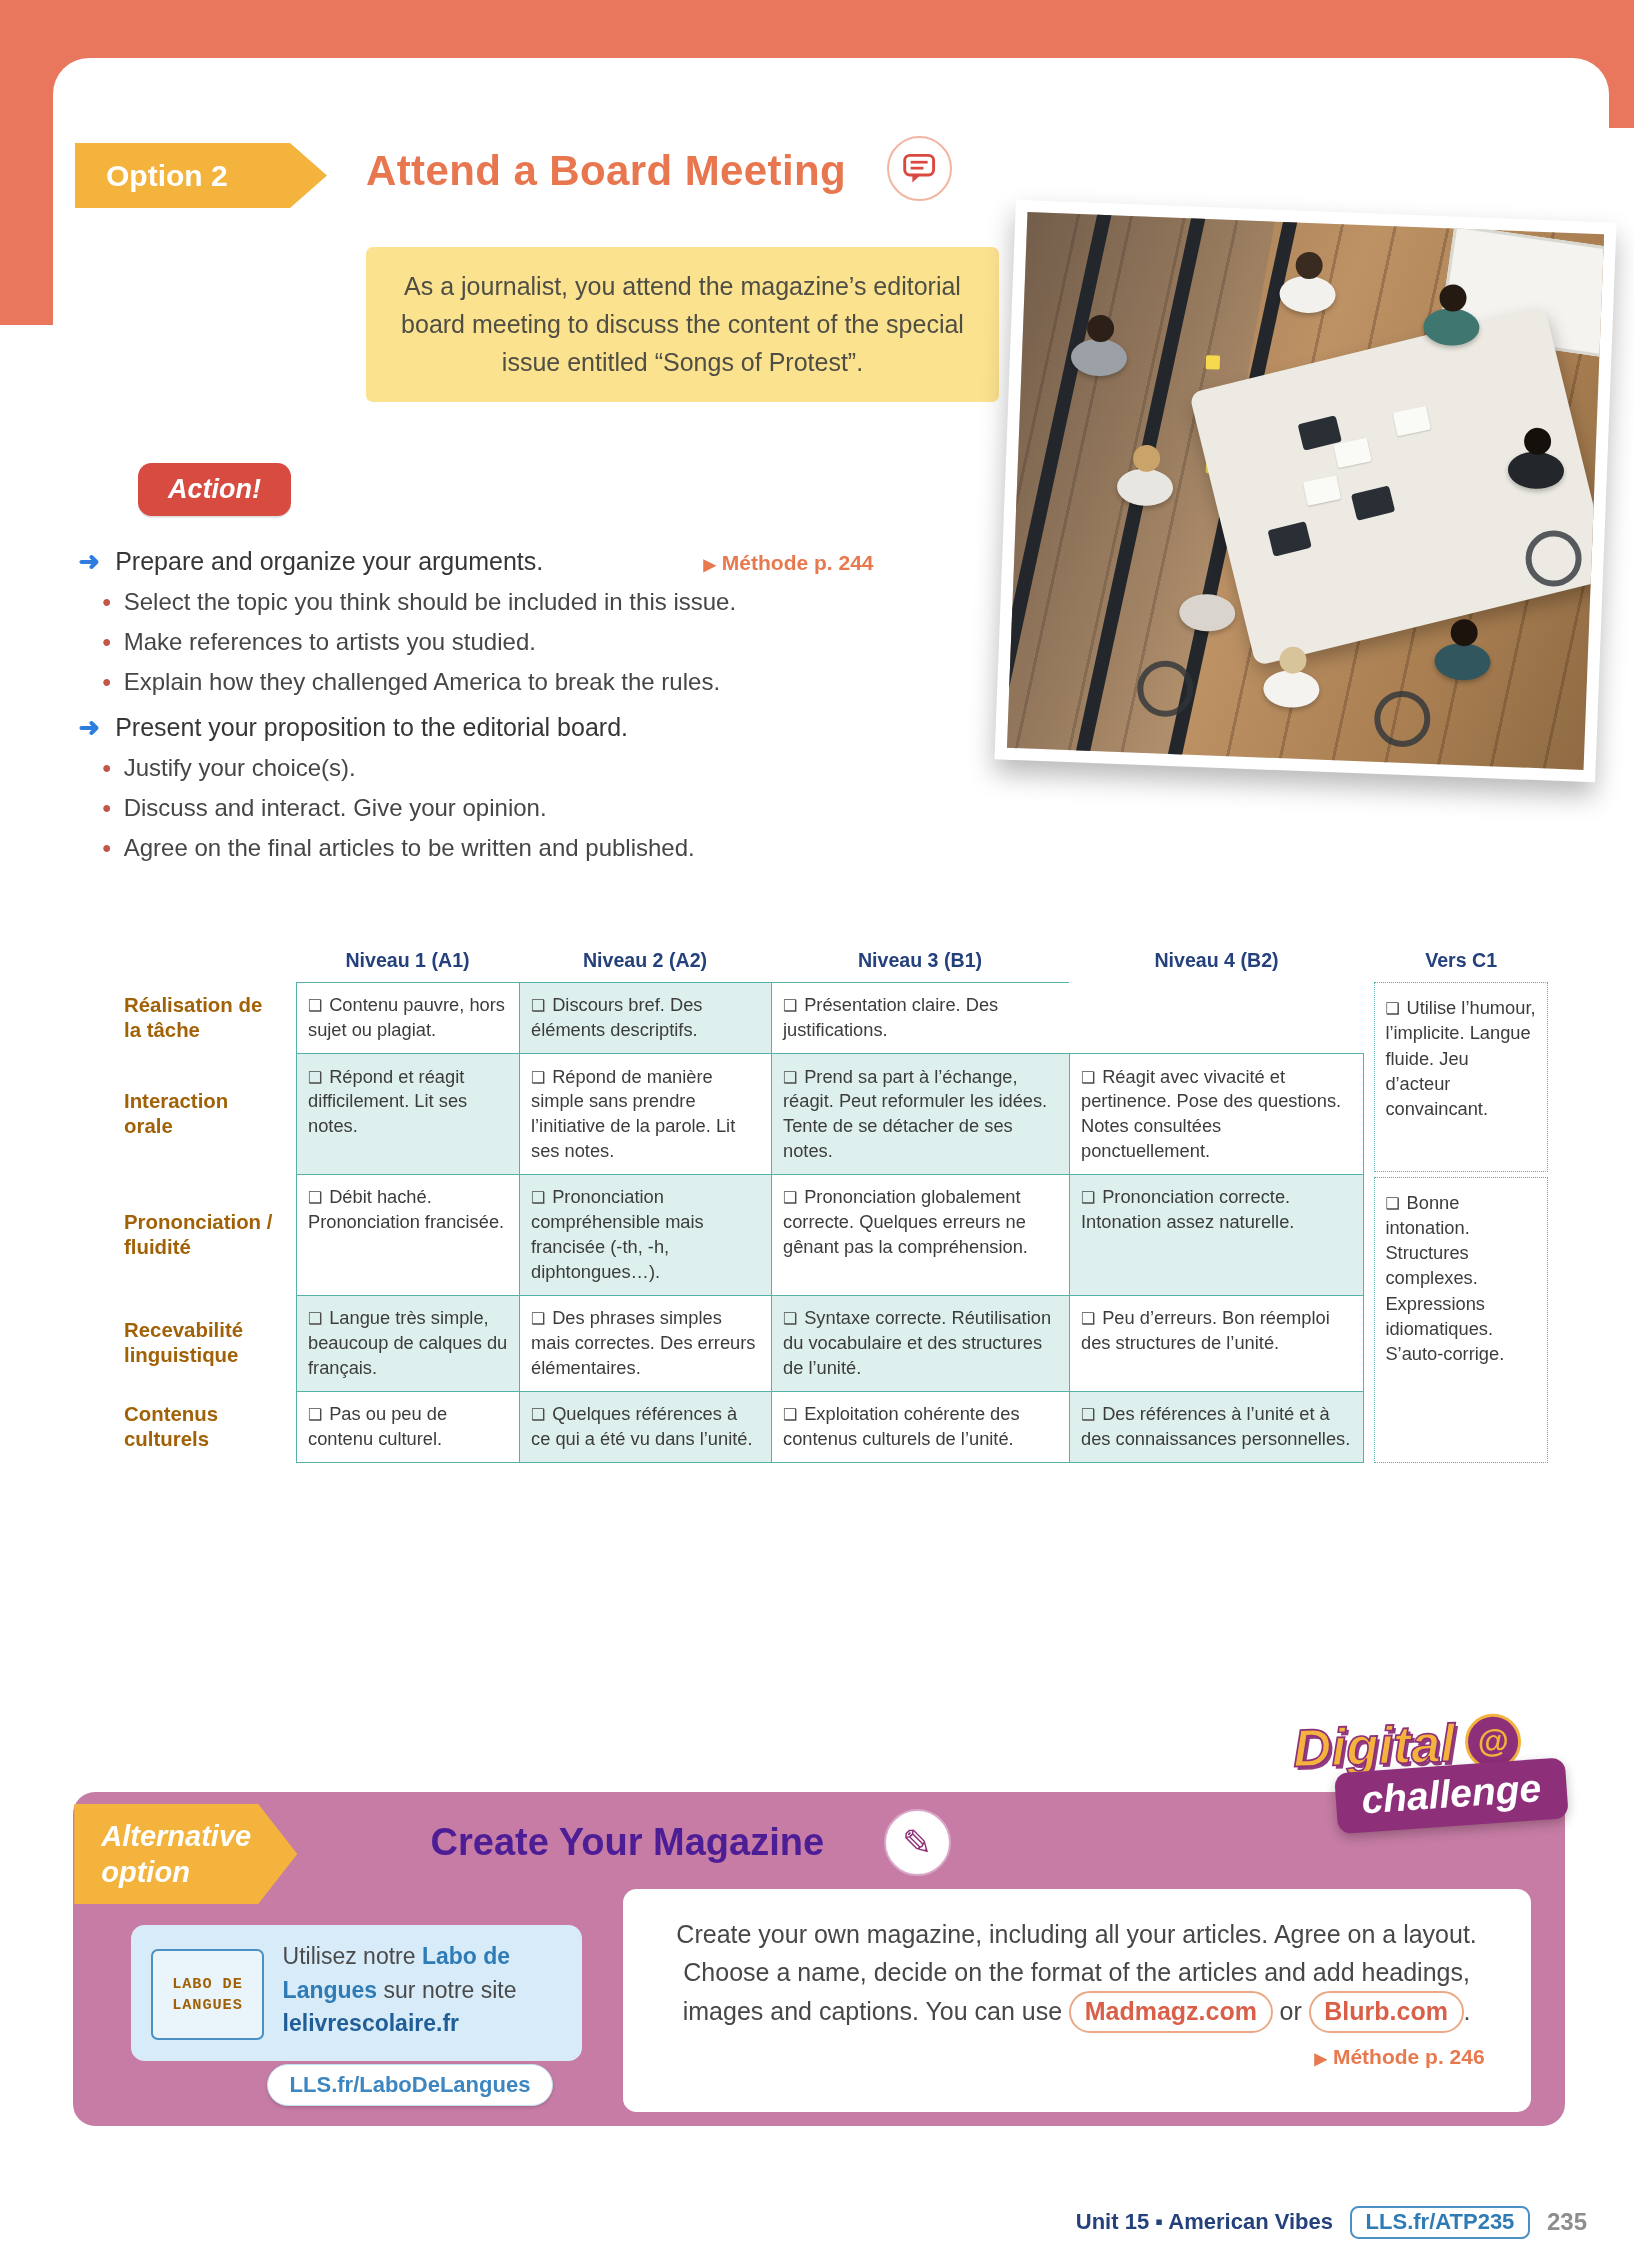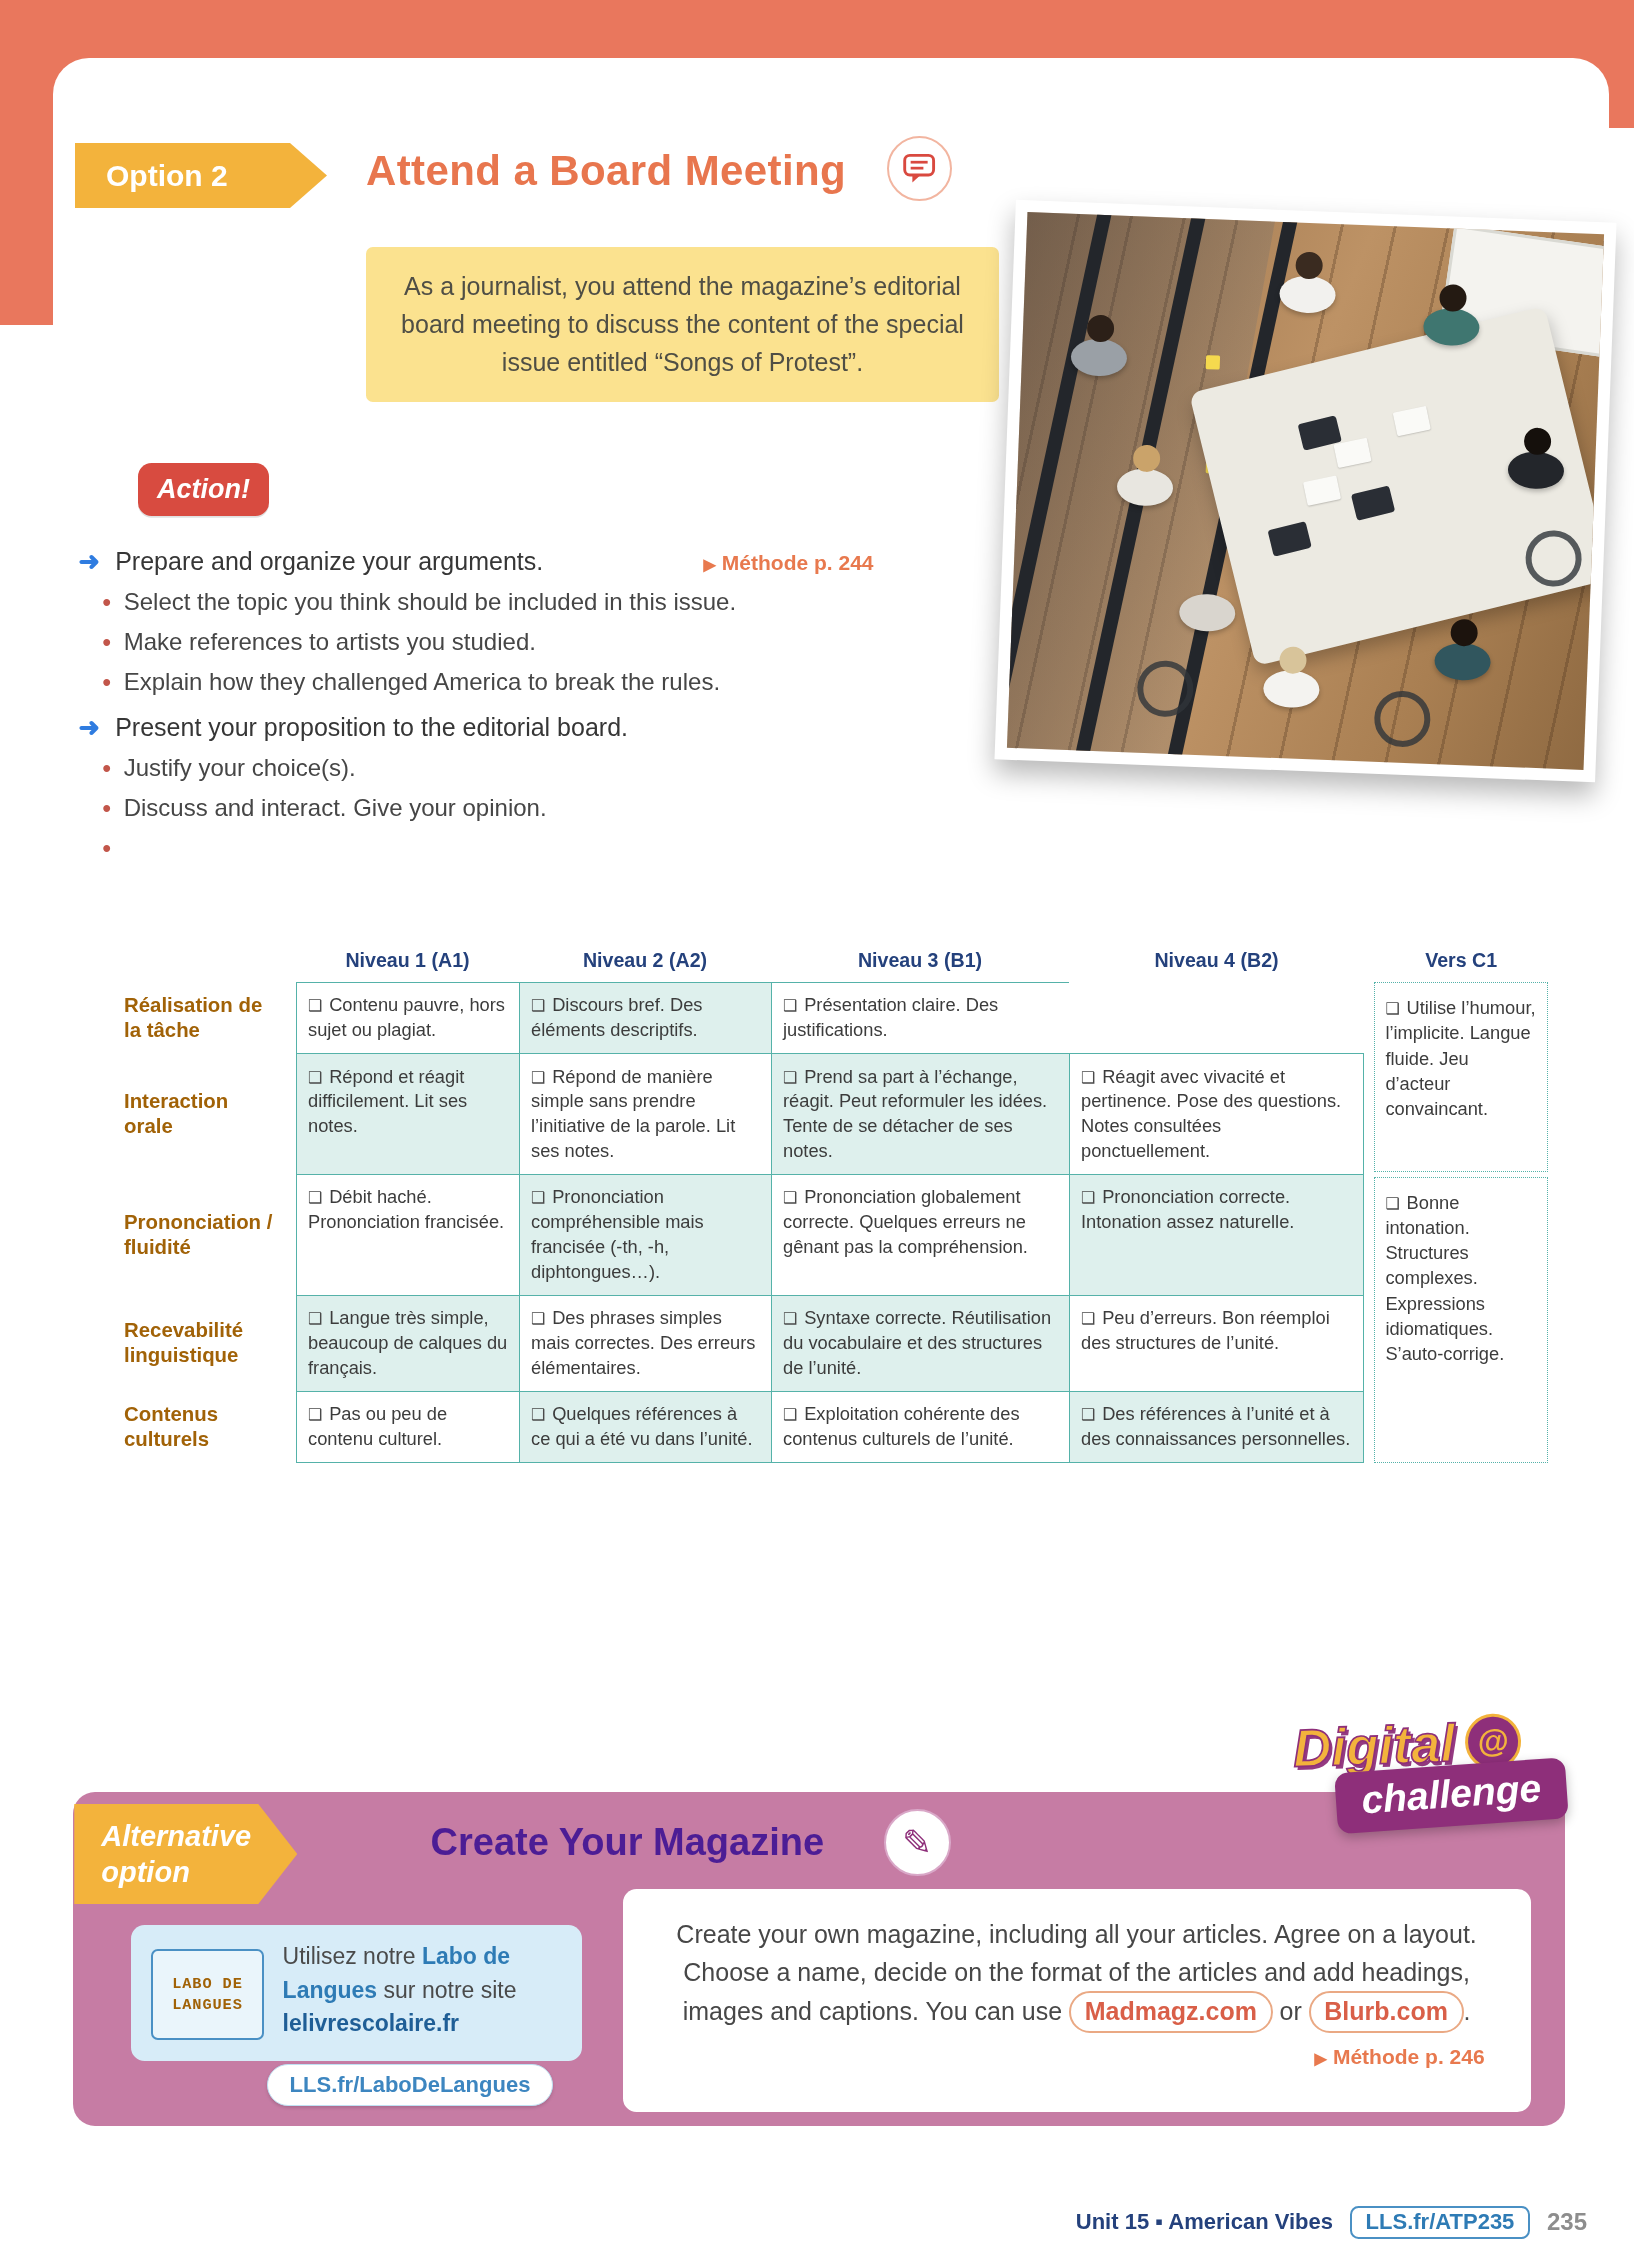--- a/index.html
+++ b/index.html
@@ -35,21 +35,21 @@
     transform:rotate(-16deg);box-shadow:0 8.5px 17px rgba(0,0,0,.25);}
   .whiteboard{position:absolute;right:-20.4px;top:5.1px;width:170px;height:104px;background:#f4f3ef;border:3.4px solid #d9d9d3;transform:rotate(6deg);}
   .laptop{position:absolute;width:39px;height:27px;background:#2a2e35;border-radius:3.4px;transform:rotate(-16deg);}
   .paper{position:absolute;width:34px;height:24px;background:#fafaf7;border-radius:1.7px;transform:rotate(-14deg);box-shadow:0 0.9px 1.7px rgba(0,0,0,.2);}
   .chair{position:absolute;width:44px;height:44px;border-radius:50%;border:6px solid #30343a;opacity:.8;}
   .person{position:absolute;width:56px;height:61px;}
   .person .shirt{position:absolute;bottom:0;left:0;width:56px;height:37px;border-radius:50%;box-shadow:0 2.6px 5.1px rgba(0,0,0,.25);}
   .person .head{position:absolute;top:0;left:14.5px;width:27px;height:27px;border-radius:50%;}
 
   
-  .action-badge{position:absolute;left:85px;top:405px;width:131px;height:53px;background:#d84b40;border-radius:13.6px;
+  .action-badge{position:absolute;left:85px;top:405px;width:153px;height:53px;background:#d84b40;border-radius:13.6px;
     color:#fff;font-size:27px;font-weight:bold;font-style:italic;display:flex;align-items:center;justify-content:center;
     box-shadow:0 1.7px 0 rgba(0,0,0,.12);}
   .steps{position:absolute;left:25.5px;top:473px;width:937px;}
   .step-main{display:flex;align-items:baseline;gap:15.3px;font-size:25px;color:#363636;font-weight:500;margin:15.3px 0 6.8px;}
   .arrow-icon{color:#2f7ce0;font-size:25.5px;font-weight:bold;}
   .step-sub{display:flex;align-items:baseline;gap:12.8px;font-size:24px;color:#464646;margin:12px 0 12px 24px;}
   .dot-icon{color:#c2564a;font-size:24px;font-weight:bold;}
   .method-inline{margin-left:145px;color:#e8794e;font-weight:bold;font-size:21px;white-space:nowrap;cursor:pointer;}
   .play-icon{font-size:16px;margin-right:6px;}
 
@@ -215,20 +215,21 @@
       <div class="step-sub">
         <span class="dot-icon">•</span>
         <span>Justify your choice(s).</span>
       </div>
       <div class="step-sub">
         <span class="dot-icon">•</span>
         <span>Discuss and interact. Give your opinion.</span>
       </div>
       <div class="step-sub">
         <span class="dot-icon">•</span>
+        <span>Agree on the final articles to be written and published.</span>
       </div>
     </div>
 
     <div class="rubric">
       <div class="rub-h" style="grid-row:1;grid-column:1;"></div>
       <div class="rub-h" style="grid-row:1;grid-column:2;">Niveau 1 (A1)</div>
       <div class="rub-h" style="grid-row:1;grid-column:3;">Niveau 2 (A2)</div>
       <div class="rub-h" style="grid-row:1;grid-column:4;">Niveau 3 (B1)</div>
       <div class="rub-h" style="grid-row:1;grid-column:5;">Niveau 4 (B2)</div>
       <div class="rub-h c1h" style="grid-row:1;grid-column:6;">Vers C1</div>

